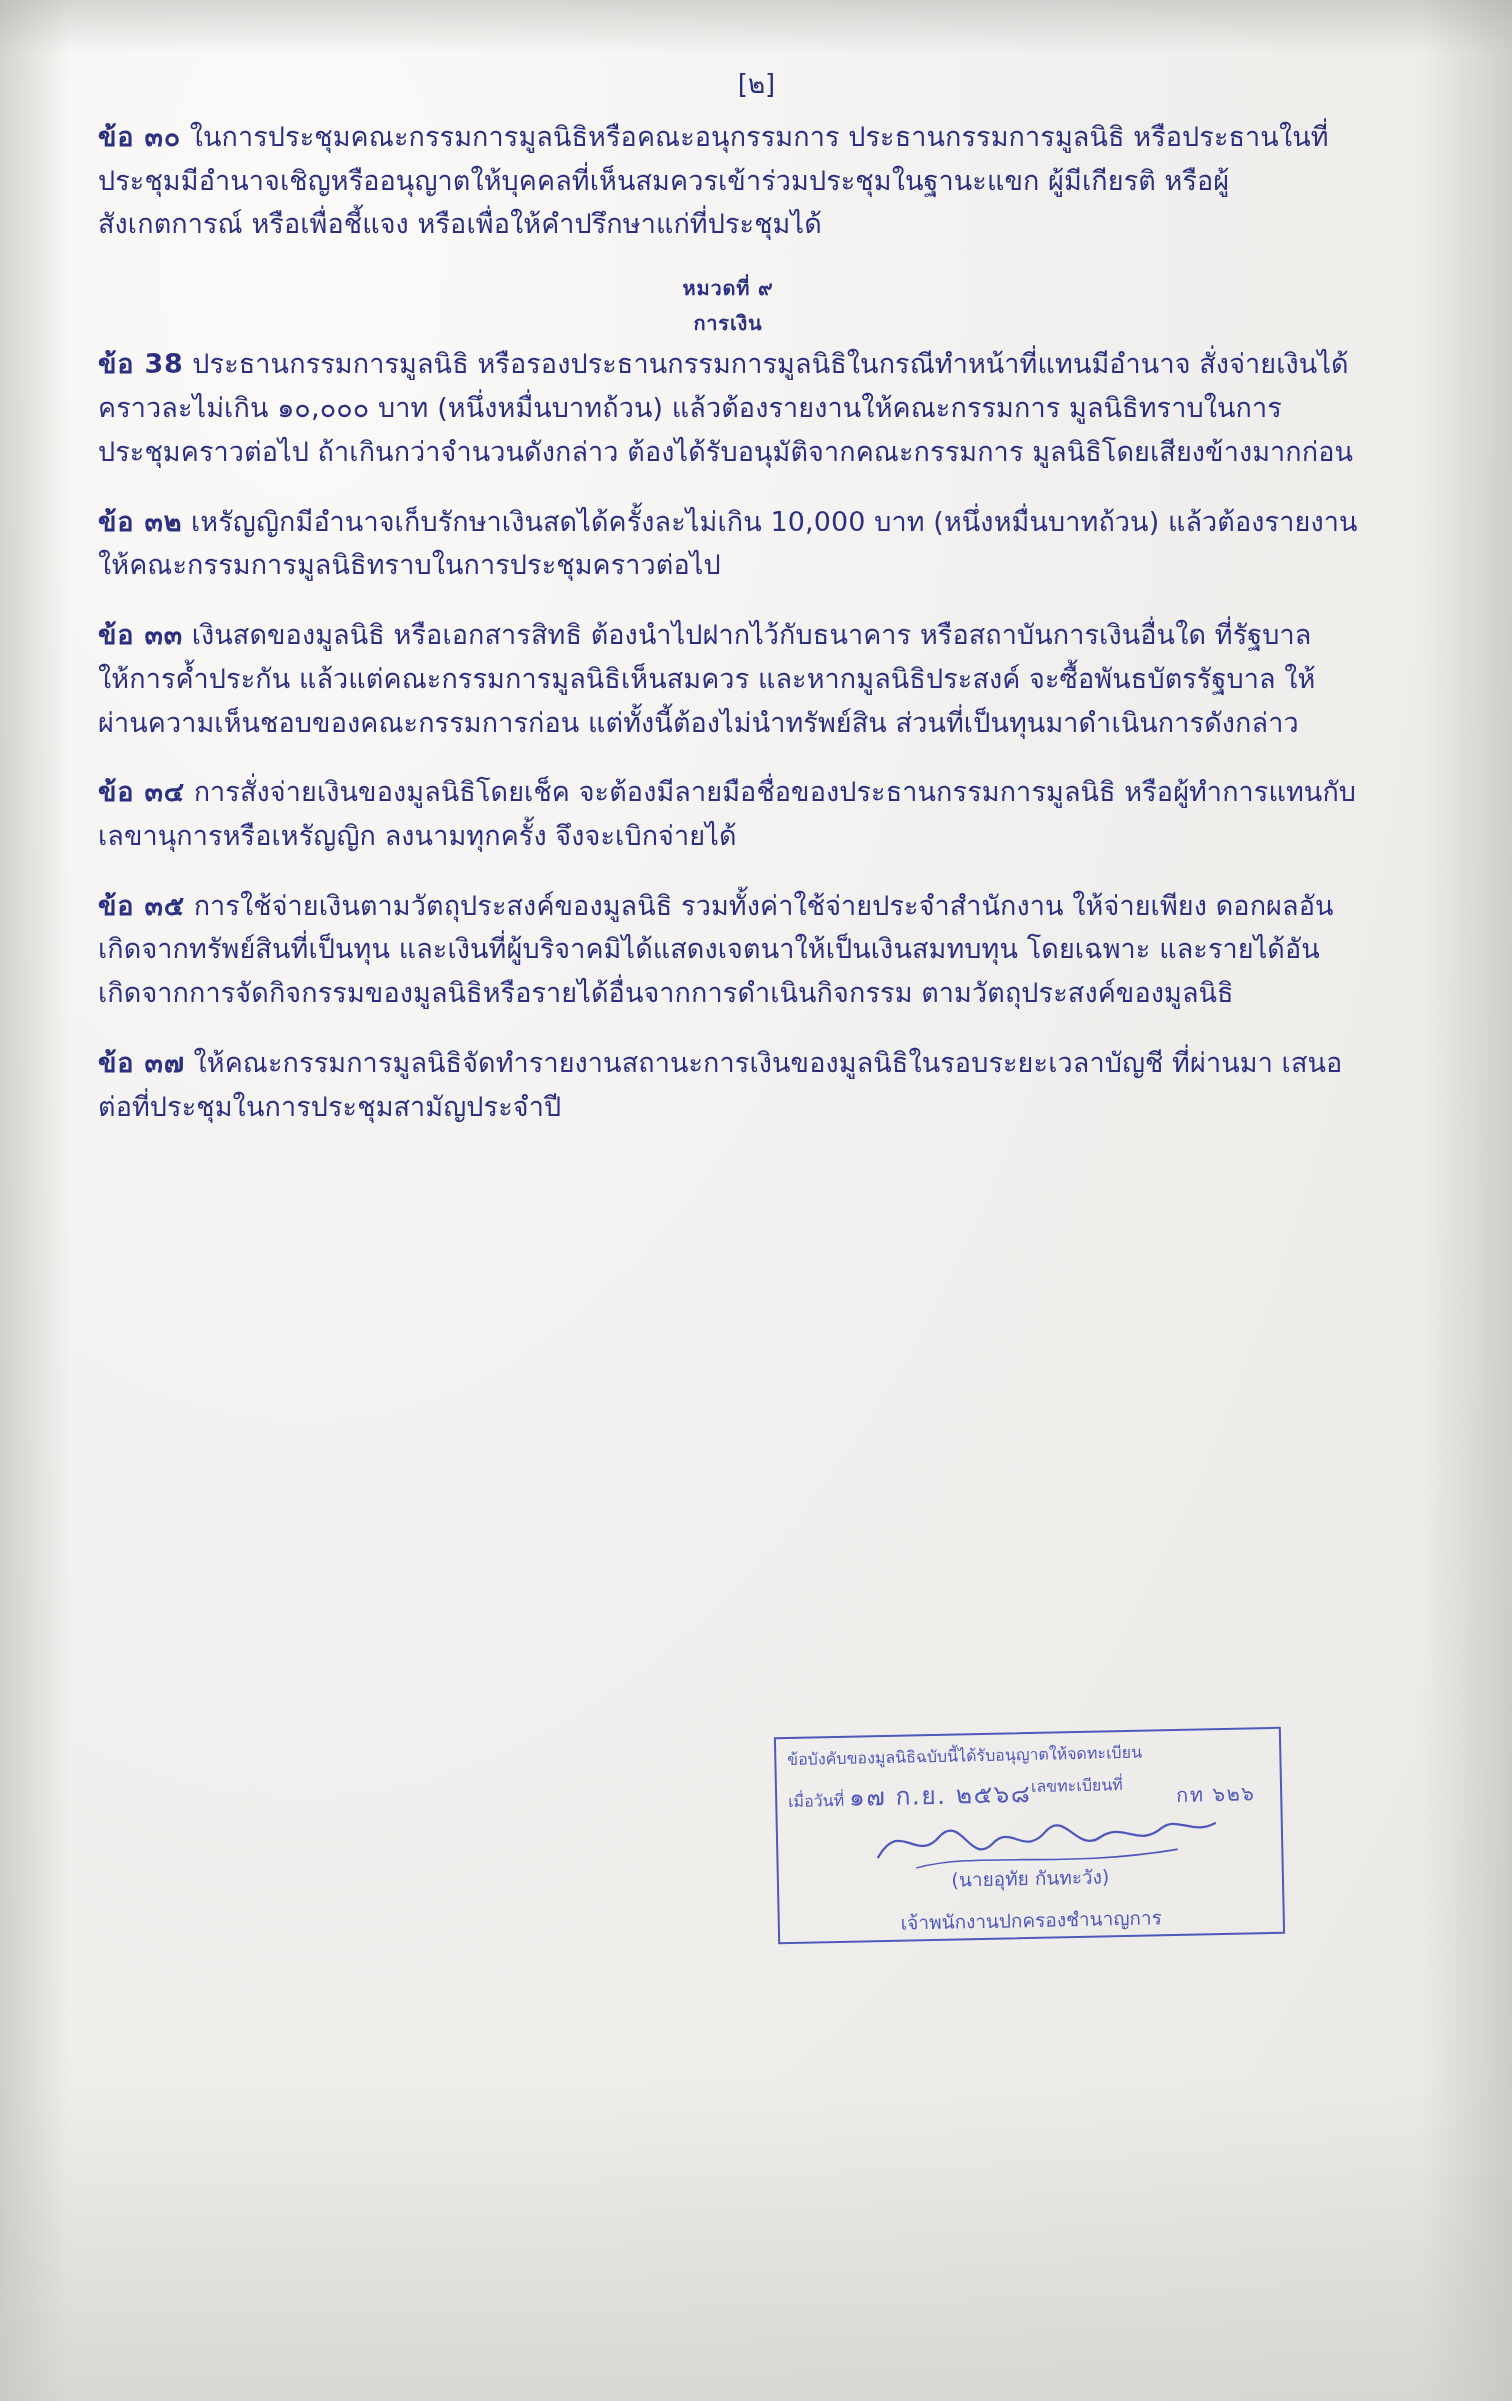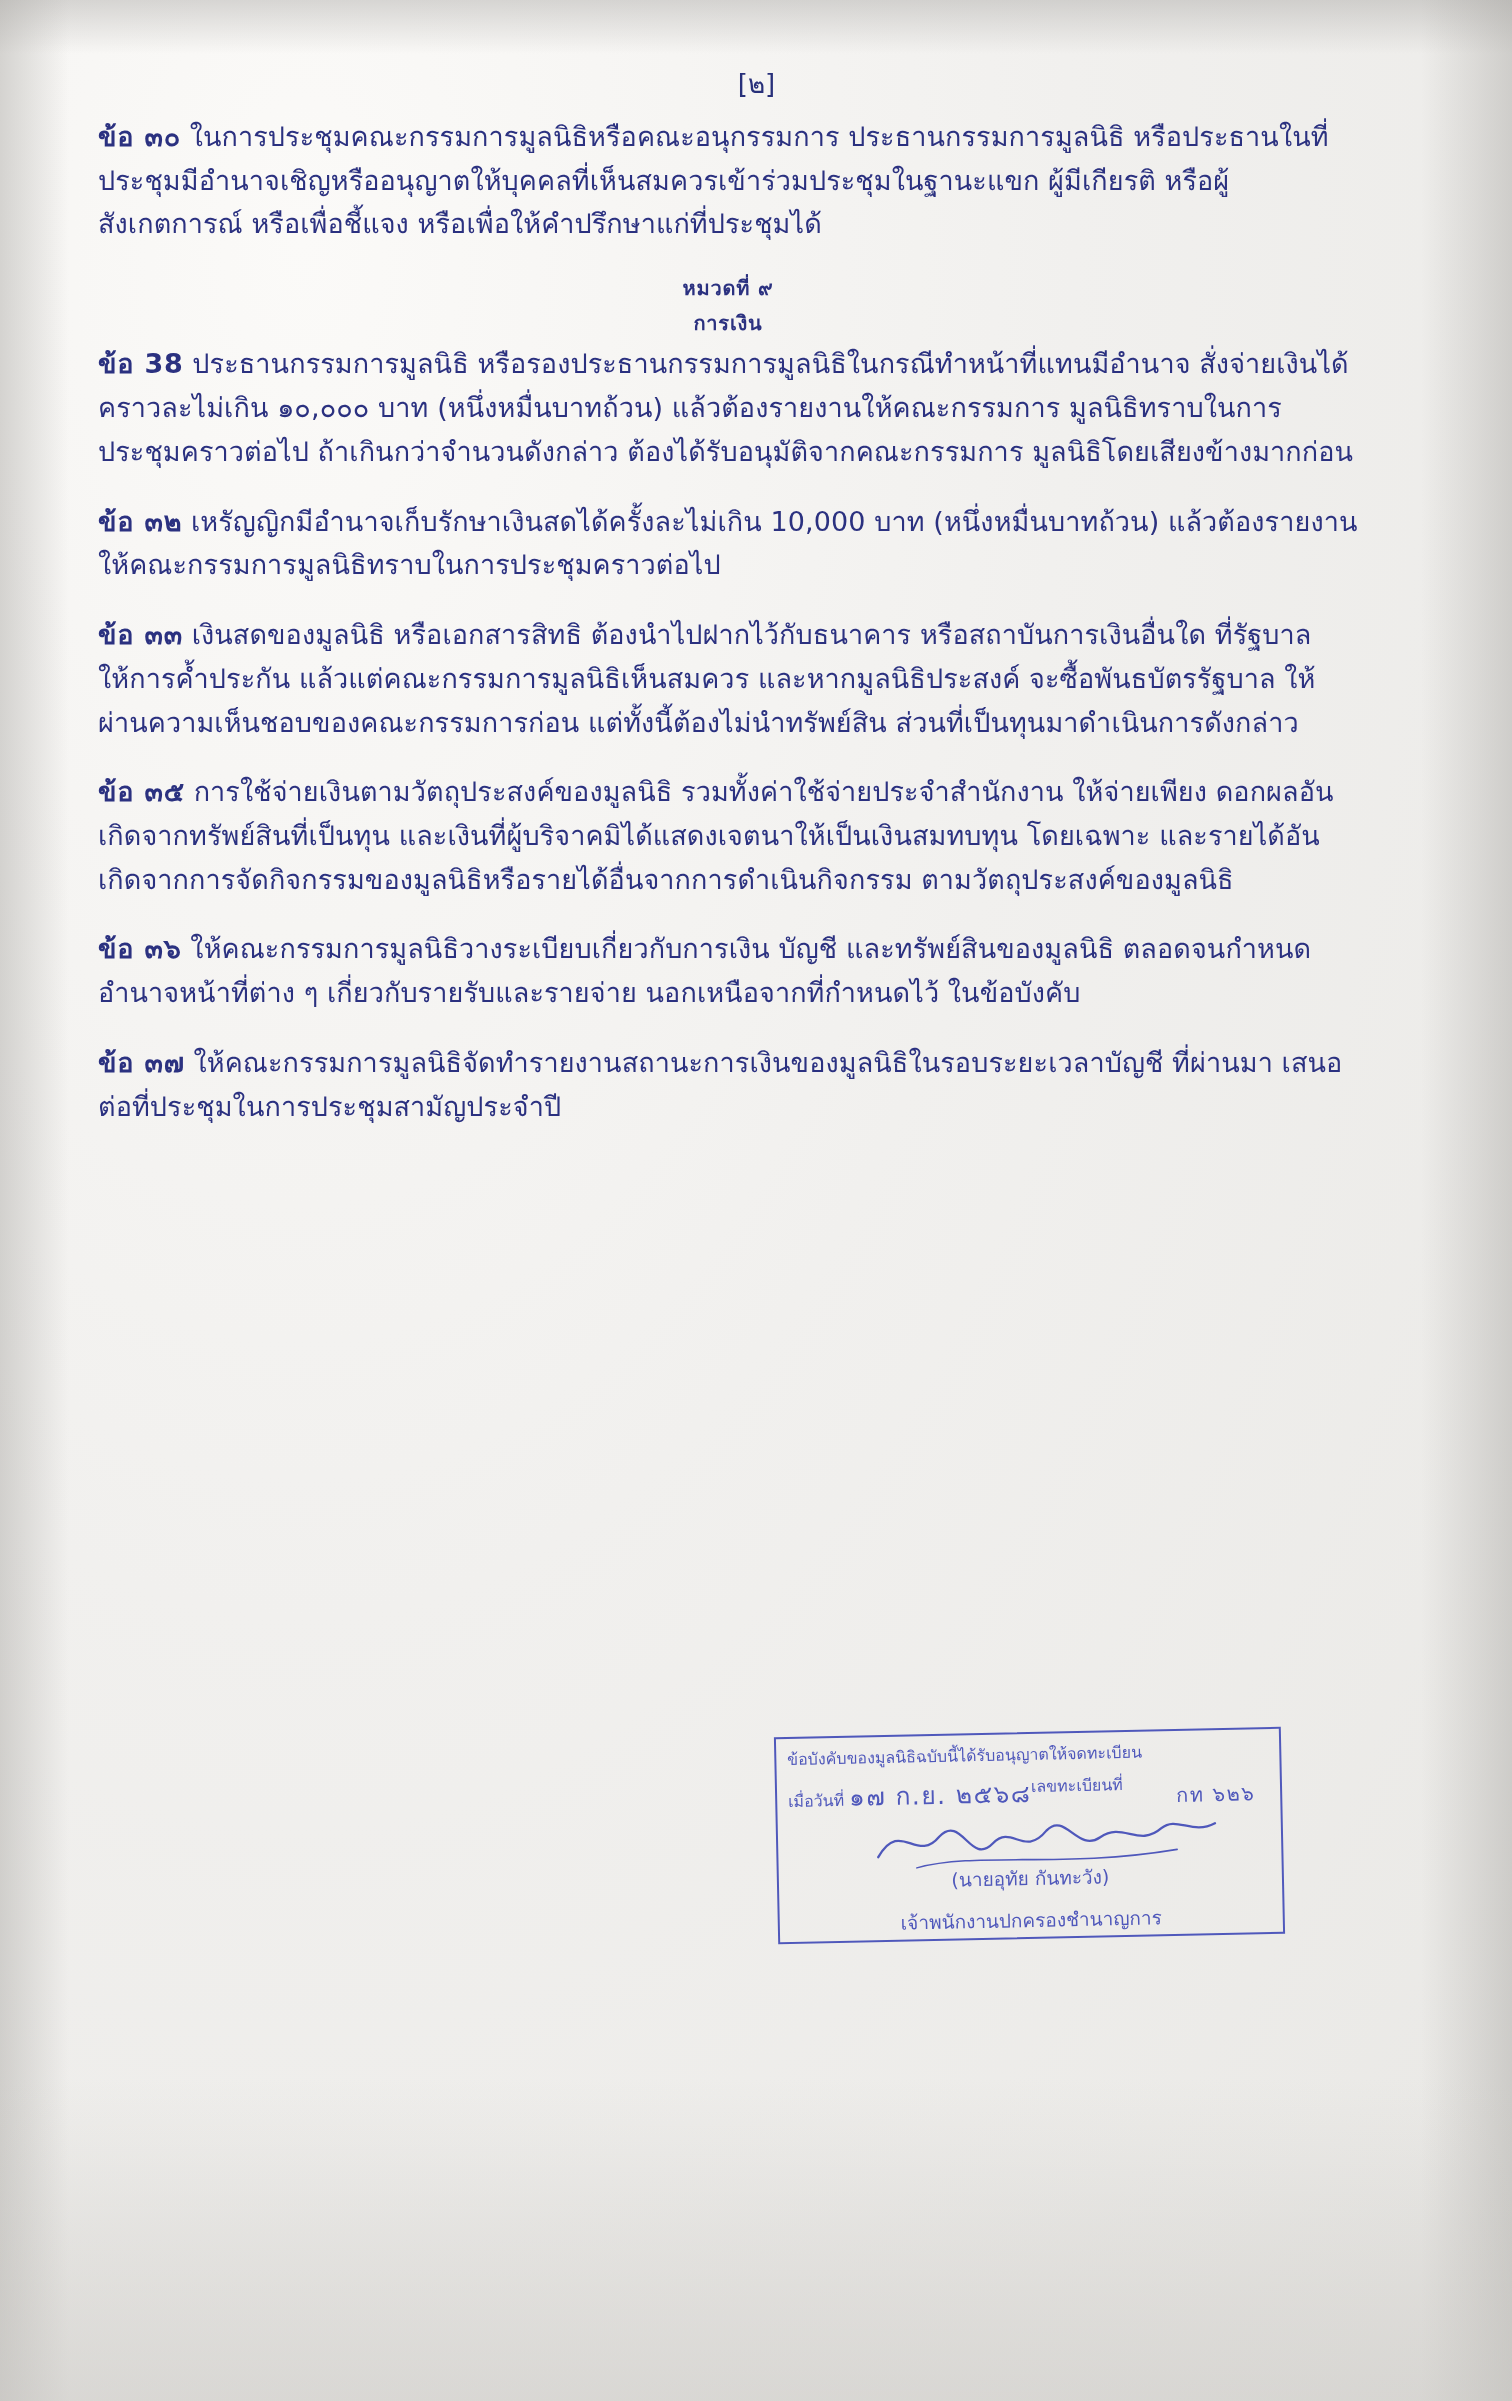--- a/index.html
+++ b/index.html
@@ -170,28 +170,28 @@
       </p>
 
       <p class="para">
         <span class="clause">ข้อ  ๓๒</span><span>  เหรัญญิกมีอำนาจเก็บรักษาเงินสดได้ครั้งละไม่เกิน 10,000 บาท (หนึ่งหมื่นบาทถ้วน) แล้วต้องรายงานให้คณะกรรมการมูลนิธิทราบในการประชุมคราวต่อไป</span>
       </p>
 
       <p class="para">
         <span class="clause">ข้อ  ๓๓</span><span>  เงินสดของมูลนิธิ หรือเอกสารสิทธิ ต้องนำไปฝากไว้กับธนาคาร หรือสถาบันการเงินอื่นใด ที่รัฐบาลให้การค้ำประกัน แล้วแต่คณะกรรมการมูลนิธิเห็นสมควร และหากมูลนิธิประสงค์ จะซื้อพันธบัตรรัฐบาล ให้ผ่านความเห็นชอบของคณะกรรมการก่อน แต่ทั้งนี้ต้องไม่นำทรัพย์สิน ส่วนที่เป็นทุนมาดำเนินการดังกล่าว</span>
       </p>
 
+      <p class="para">
+        <span class="clause">ข้อ  ๓๔</span><span>  การสั่งจ่ายเงินของมูลนิธิโดยเช็ค จะต้องมีลายมือชื่อของประธานกรรมการมูลนิธิ หรือผู้ทำการแทนกับเลขานุการหรือเหรัญญิก ลงนามทุกครั้ง จึงจะเบิกจ่ายได้</span>
+      </p>
 
       <p class="para">
         <span class="clause">ข้อ  ๓๕</span><span>  การใช้จ่ายเงินตามวัตถุประสงค์ของมูลนิธิ รวมทั้งค่าใช้จ่ายประจำสำนักงาน ให้จ่ายเพียง ดอกผลอันเกิดจากทรัพย์สินที่เป็นทุน และเงินที่ผู้บริจาคมิได้แสดงเจตนาให้เป็นเงินสมทบทุน โดยเฉพาะ  และรายได้อันเกิดจากการจัดกิจกรรมของมูลนิธิหรือรายได้อื่นจากการดำเนินกิจกรรม ตามวัตถุประสงค์ของมูลนิธิ</span>
       </p>
 
-      <p class="para">
-        <span class="clause">ข้อ  ๓๖</span><span>  ให้คณะกรรมการมูลนิธิวางระเบียบเกี่ยวกับการเงิน บัญชี และทรัพย์สินของมูลนิธิ ตลอดจนกำหนดอำนาจหน้าที่ต่าง ๆ เกี่ยวกับรายรับและรายจ่าย  นอกเหนือจากที่กำหนดไว้ ในข้อบังคับ</span>
-      </p>
 
       <p class="para">
         <span class="clause">ข้อ  ๓๗</span><span>  ให้คณะกรรมการมูลนิธิจัดทำรายงานสถานะการเงินของมูลนิธิในรอบระยะเวลาบัญชี ที่ผ่านมา เสนอต่อที่ประชุมในการประชุมสามัญประจำปี</span>
       </p>
 
     </div>
 
     <div class="stamp">
       <div class="line l1">ข้อบังคับของมูลนิธิฉบับนี้ได้รับอนุญาตให้จดทะเบียน</div>
       <div class="line l2">

